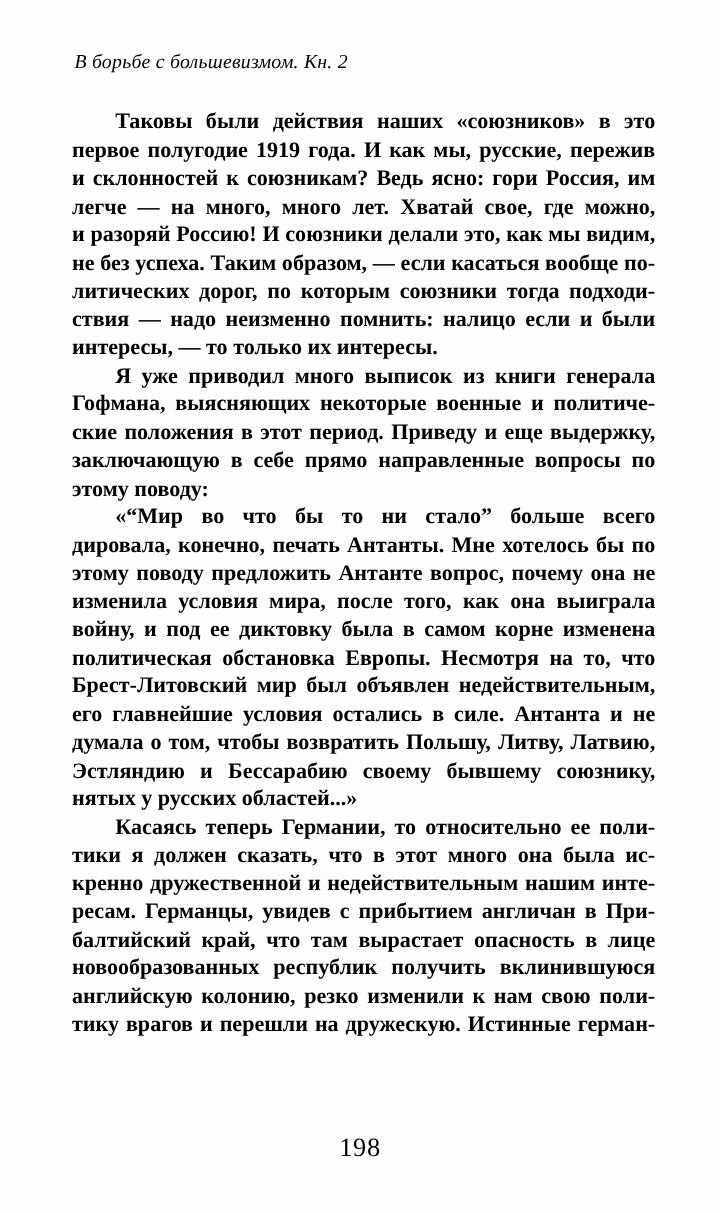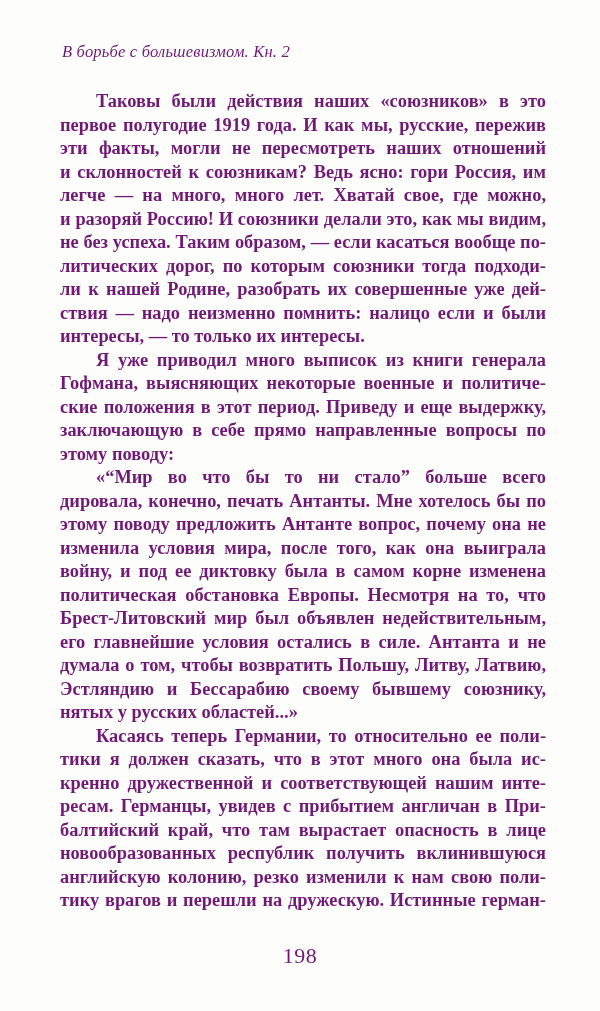--- a/index.html
+++ b/index.html
@@ -62,34 +62,32 @@
     right: 0;
     top: 943px;
     text-align: center;
     font-size: 22px;
     letter-spacing: 0.5px;
   }
 </style>
 </head>
 <body>
 
-<div class="page" style="background: rgb(253, 253, 252); color: #701a75;">
+<div class="page" style="background: rgb(253, 253, 252); color: #000000;">
   <div class="running-header">В борьбе с большевизмом. Кн. 2</div>
 
   <div class="body-text" id="body-text">
       <div class="paragraph">
         <div class="line indent">Таковы были действия наших «союзников» в это</div>
         <div class="line">первое полугодие 1919 года. И как мы, русские, пережив</div>
-        <div class="line">эти факты, могли не пересмотреть наших отношений</div>
         <div class="line">и склонностей к союзникам? Ведь ясно: гори Россия, им</div>
         <div class="line">легче — на много, много лет. Хватай свое, где можно,</div>
         <div class="line">и разоряй Россию! И союзники делали это, как мы видим,</div>
         <div class="line">не без успеха. Таким образом, — если касаться вообще по-</div>
         <div class="line">литических дорог, по которым союзники тогда подходи-</div>
-        <div class="line">ли к нашей Родине, разобрать их совершенные уже дей-</div>
         <div class="line">ствия — надо неизменно помнить: налицо если и были</div>
         <div class="line last">интересы, — то только их интересы.</div>
       </div>
       <div class="paragraph">
         <div class="line indent">Я уже приводил много выписок из книги генерала</div>
         <div class="line">Гофмана, выясняющих некоторые военные и политиче-</div>
         <div class="line">ские положения в этот период. Приведу и еще выдержку,</div>
         <div class="line">заключающую в себе прямо направленные вопросы по</div>
         <div class="line last">этому поводу:</div>
       </div>
@@ -102,21 +100,21 @@
         <div class="line">политическая обстановка Европы. Несмотря на то, что</div>
         <div class="line">Брест-Литовский мир был объявлен недействительным,</div>
         <div class="line">его главнейшие условия остались в силе. Антанта и не</div>
         <div class="line">думала о том, чтобы возвратить Польшу, Литву, Латвию,</div>
         <div class="line">Эстляндию и Бессарабию своему бывшему союзнику,</div>
         <div class="line last">нятых у русских областей...»</div>
       </div>
       <div class="paragraph">
         <div class="line indent">Касаясь теперь Германии, то относительно ее поли-</div>
         <div class="line">тики я должен сказать, что в этот много она была ис-</div>
-        <div class="line">кренно дружественной и соответствующей нашим инте-</div>
+        <div class="line">кренно дружественной и недействительным нашим инте-</div>
         <div class="line">ресам. Германцы, увидев с прибытием англичан в При-</div>
         <div class="line">балтийский край, что там вырастает опасность в лице</div>
         <div class="line">новообразованных республик получить вклинившуюся</div>
         <div class="line">английскую колонию, резко изменили к нам свою поли-</div>
         <div class="line">тику врагов и перешли на дружескую. Истинные герман-</div>
       </div>
     </div>
 
   <div class="page-number">198</div>
 </div>

